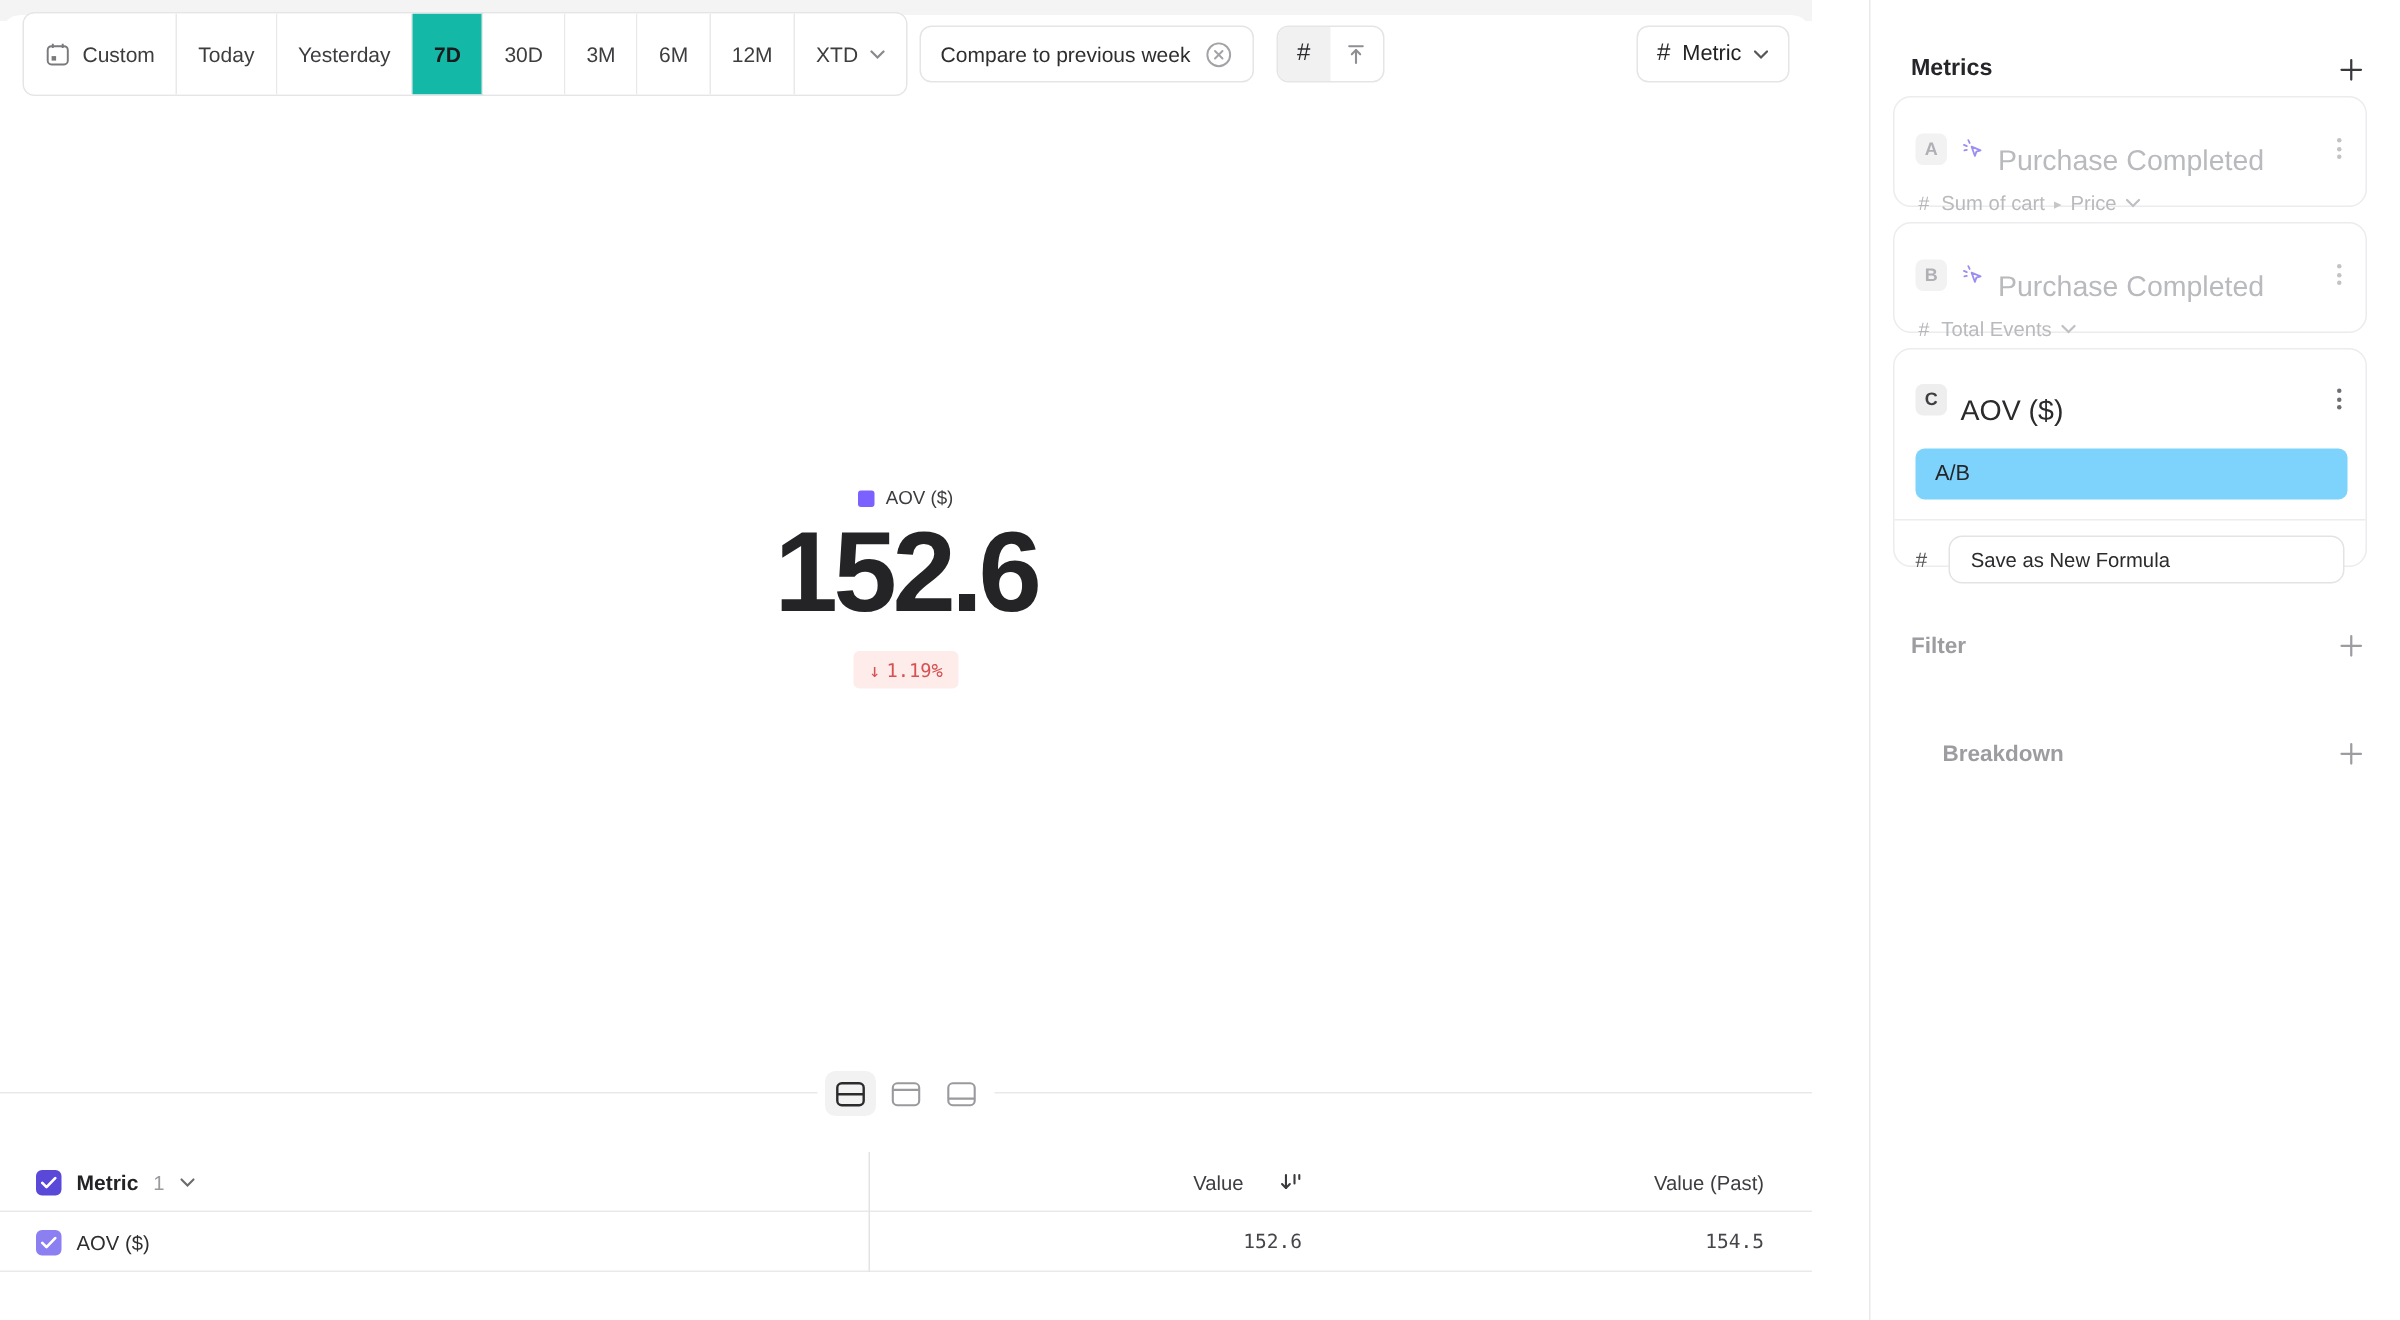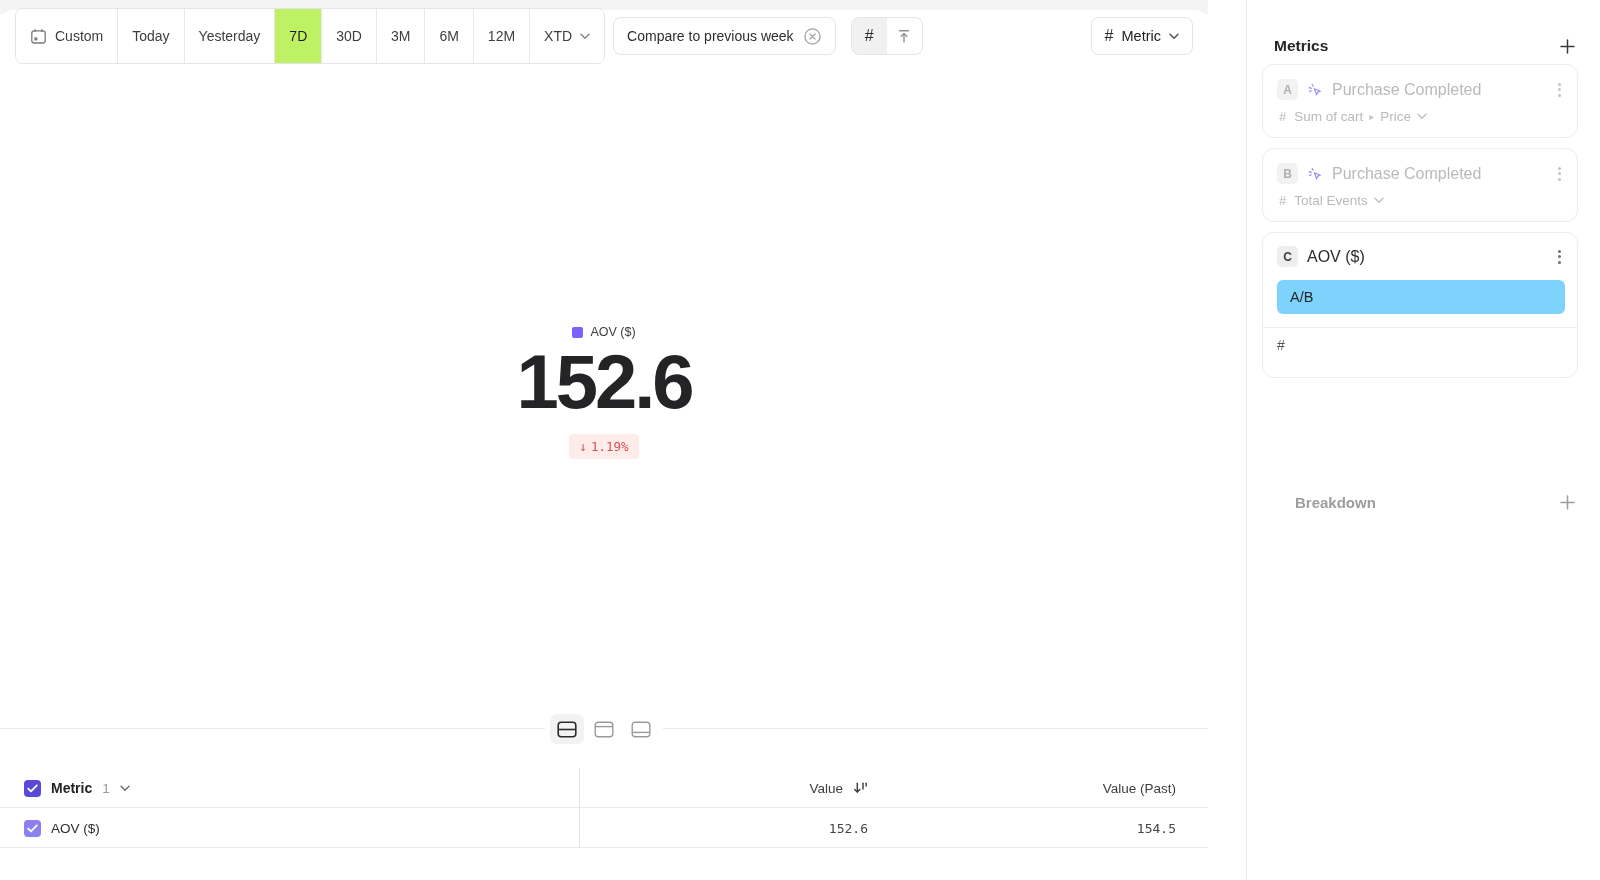--- a/index.html
+++ b/index.html
@@ -8,21 +8,21 @@
 
   
   .top-strip { position:absolute; left:0; top:0; width:1208px; height:14px; background:#f4f4f5; }
   .main-panel { position:absolute; left:0; top:10px; width:1208px; height:870px; background:#fff; border-radius:14px 14px 0 0; }
 
   
   .toolbar { position:absolute; left:15px; right:15px; top:6px; height:40px; display:flex; align-items:center; }
   .date-group { display:flex; align-items:stretch; height:56px; border:1px solid #e5e5e7; border-radius:8px; background:#fff; overflow:hidden; }
   .date-btn { display:flex; align-items:center; gap:8px; padding:0 14px; font-size:14px; color:#3d3d40; border-right:1px solid #e9e9ea; cursor:pointer; background:#fff; white-space:nowrap; }
   .date-btn:last-child { border-right:none; }
-  .date-btn.selected { background:#bef264; color:#1c1c1f; font-weight:400; }
+  .date-btn.selected { background:#14b8a6; color:#1c1c1f; font-weight:700; }
   .chip { display:flex; align-items:center; gap:9px; height:38px; margin-left:8px; padding:0 13px; border:1px solid #e5e5e7; border-radius:8px; font-size:14px; color:#2e2e31; background:#fff; }
   .seg-group { display:flex; height:38px; margin-left:15px; border:1px solid #e5e5e7; border-radius:8px; overflow:hidden; background:#fff; }
   .seg { width:35px; display:flex; align-items:center; justify-content:center; }
   .seg.selected { background:#f1f1f2; }
   .metric-btn { display:flex; align-items:center; gap:8px; height:38px; margin-left:auto; padding:0 13px; border:1px solid #e5e5e7; border-radius:8px; background:#fff; font-size:14.5px; color:#222225; font-weight:500; }
   .hash { font-size:16px; font-weight:500; color:#2b2b2e; line-height:1; }
   .hash.gray { color:#b5b6b9; font-size:13px; }
   .hash.mid { color:#55565a; font-size:14px; }
 
   
@@ -42,37 +42,37 @@
   
   .tbl-header { position:absolute; left:0; top:758px; width:100%; height:40px; border-bottom:1px solid #e9e9ea; }
   .tbl-row { position:absolute; left:0; top:798px; width:100%; height:40px; border-bottom:1px solid #e9e9ea; }
   .tbl-vline { position:absolute; left:579px; top:758px; width:1px; height:80px; background:#e3e3e5; }
   .cell-left { position:absolute; left:24px; top:0; height:40px; display:flex; align-items:center; gap:10px; }
   .checkbox { width:17px; height:17px; border-radius:4px; display:flex; align-items:center; justify-content:center; }
   .checkbox.dark { background:#5a49d9; }
   .checkbox.light { background:#8c7ff2; }
   .metric-head-label { font-size:14px; font-weight:700; color:#232326; }
   .metric-head-count { font-size:13.5px; color:#9a9a9e; }
-  .col-value { position:absolute; right:340px; top:0; height:40px; display:flex; align-items:center; gap:10px; }
+  .col-value { position:absolute; right:340px; top:0; height:40px; display:flex; align-items:center; gap:24px; }
   .col-past { position:absolute; right:32px; top:0; height:40px; display:flex; align-items:center; }
   .col-head { font-size:13.5px; color:#3e3e42; }
   .mono-val { font-family:"DejaVu Sans Mono",monospace; font-size:13px; color:#46464a; }
   .row-label { font-size:13.5px; color:#2e2e31; }
 
   
   .sidebar { position:absolute; left:1246px; top:0; width:354px; height:880px; background:#fff; border-left:1px solid #e9e9ea; }
   .sb-head { position:absolute; left:27px; right:24px; display:flex; align-items:flex-end; justify-content:space-between; height:24px; }
   .sb-title { font-size:15.5px; font-weight:700; color:#26262a; }
   .sb-title.muted { font-weight:600; color:#9d9da1; font-size:15px; }
   .card { position:absolute; left:15px; width:316px; border:1px solid #ececee; border-radius:12px; background:#fff; }
   .card-row1 { display:flex; align-items:center; gap:9px; padding:14px 14px 0 14px; }
   .card-row2 { display:flex; align-items:center; gap:8px; padding:9px 14px 13px 16px; }
   .letter-chip { width:21px; height:21px; border-radius:5px; background:#f2f2f3; display:flex; align-items:center; justify-content:center; font-size:12px; font-weight:600; color:#b0b0b4; flex:none; }
   .letter-chip.active { color:#3e3e42; background:#eeeeef; }
-  .card-title { font-size:16px; color:#b9babd; }
+  .card-title { font-size:19px; color:#b9babd;margin-top:18px; }
   .card-title.active { color:#2b2b2e; }
   .card-sub { font-size:13.5px; color:#b9babd; display:flex; align-items:center; gap:6px; }
   .kebab { margin-left:auto; display:flex; flex-direction:column; gap:2.5px; padding:2px; cursor:pointer; }
   .kebab i { width:3px; height:3px; border-radius:50%; background:#c3c3c6; }
   .kebab.dark i { background:#6f6f73; }
   .formula-input { display:block; width:288px; margin:13px 14px 13px 14px; height:34px; background:#7dd3fc; border:none; border-radius:6px; padding:0 13px; font-size:14.5px; color:#26262a; font-family:"Liberation Sans",sans-serif; }
   .card-divider { height:1px; background:#ececee; }
   .card-bottom { display:flex; align-items:center; gap:14px; padding:10px 14px; }
   .save-btn { flex:1; height:32px; border:1px solid #e3e3e5; border-radius:9px; background:#fff; display:flex; align-items:center; padding-left:14px; font-size:13.5px; font-weight:500; color:#2b2b2e; cursor:pointer; }
   .plus-btn { background:none; border:none; cursor:pointer; display:flex; padding:0; }
@@ -339,23 +339,32 @@
         <span class="kebab dark">
             <i></i>
             <i></i>
             <i></i>
           </span>
       </div>
       <input class="formula-input" value="A/B" style="">
       <div class="card-divider"></div>
       <div class="card-bottom">
         <span class="hash mid">#</span>
-      </div>
-    </div>
-
+        <button class="save-btn">Save as New Formula</button>
+      </div>
+    </div>
+
+    <div class="sb-head" style="top:415px;">
+      <span class="sb-title muted">Filter</span>
+      <button class="plus-btn">
+        <svg width="17" height="17" viewBox="0 0 17 17" fill="none" stroke="#9d9da1" stroke-width="1.5" stroke-linecap="round">
+            <path d="M8.5 2 V15 M2 8.5 H15"></path>
+          </svg>
+      </button>
+    </div>
 
     <div class="sb-head" style="top:487px;margin-left:21px;">
       <span class="sb-title muted">Breakdown</span>
       <button class="plus-btn">
         <svg width="17" height="17" viewBox="0 0 17 17" fill="none" stroke="#9d9da1" stroke-width="1.5" stroke-linecap="round">
             <path d="M8.5 2 V15 M2 8.5 H15"></path>
           </svg>
       </button>
     </div>
   </div>

